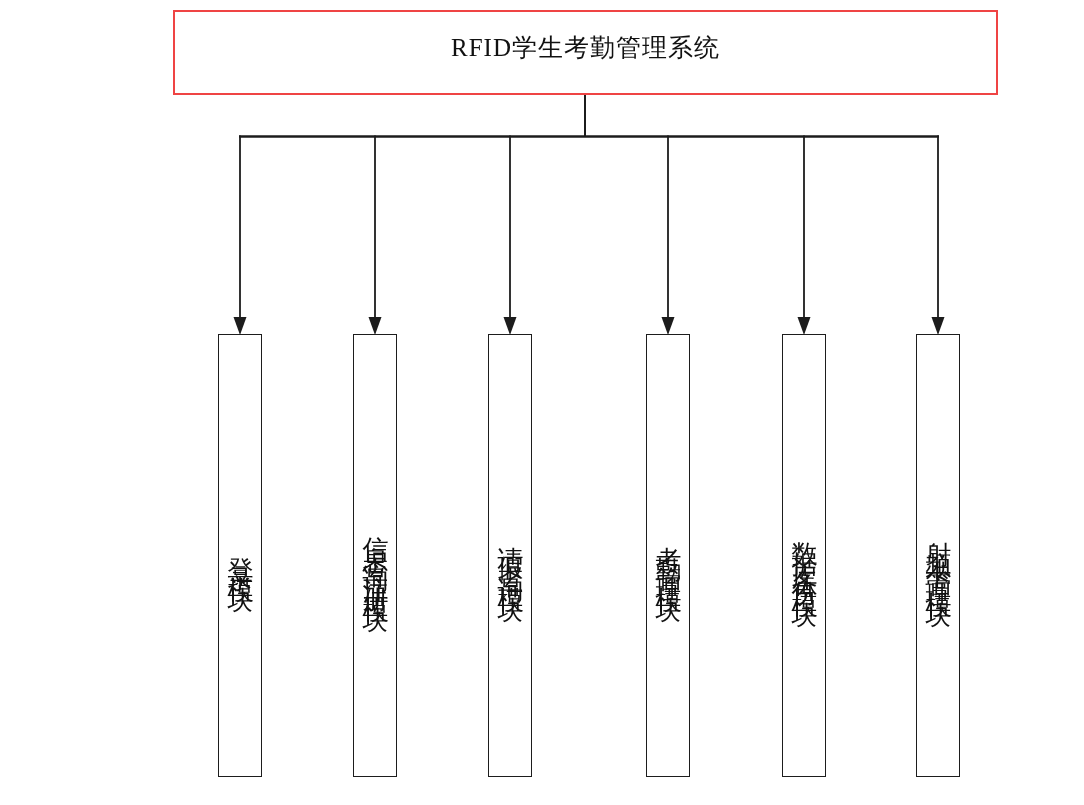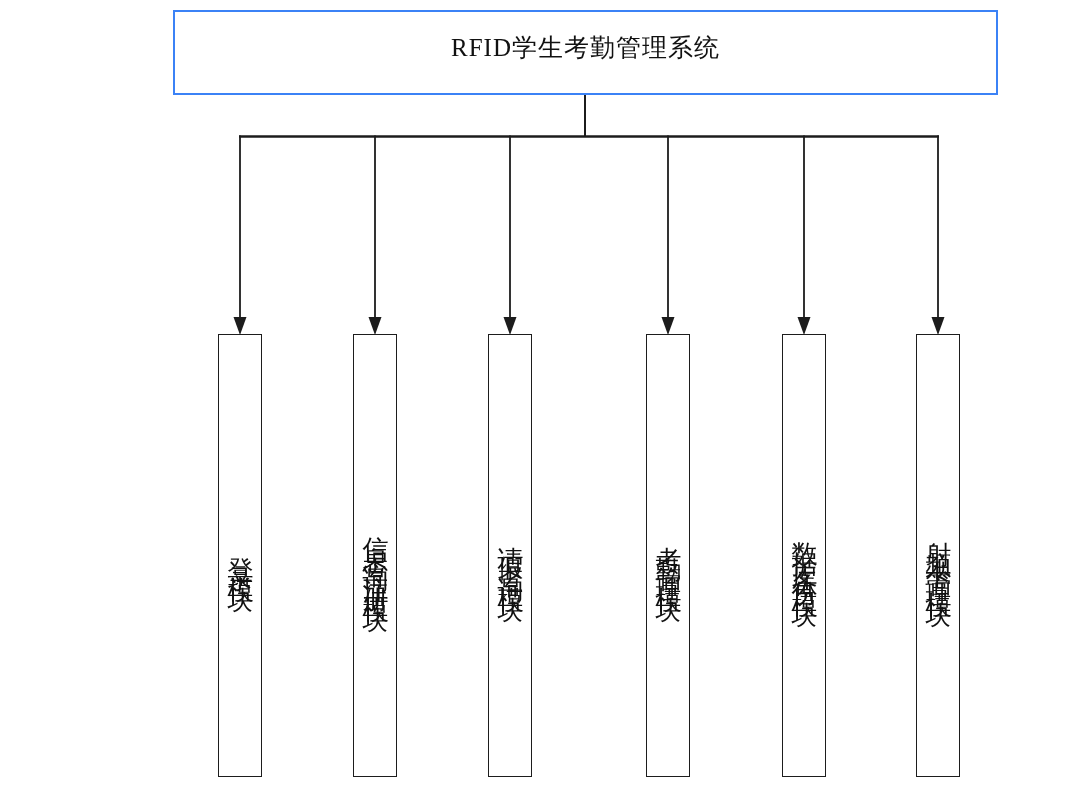--- a/index.html
+++ b/index.html
@@ -23,21 +23,21 @@
     width: 1084px;
     height: 805px;
   }
   .root-node {
     position: absolute;
     left: 173px;
     top: 10px;
     width: 825px;
     height: 85px;
     box-sizing: border-box;
-    border: 2px solid #3b82f6;
+    border: 2px solid #ef4444;
     background: #ffffff;
     display: flex;
     align-items: center;
     justify-content: center;
     padding-bottom: 10px;
   }
   .root-label {
     font-size: 25px;
     letter-spacing: 1px;
     color: #111111;

